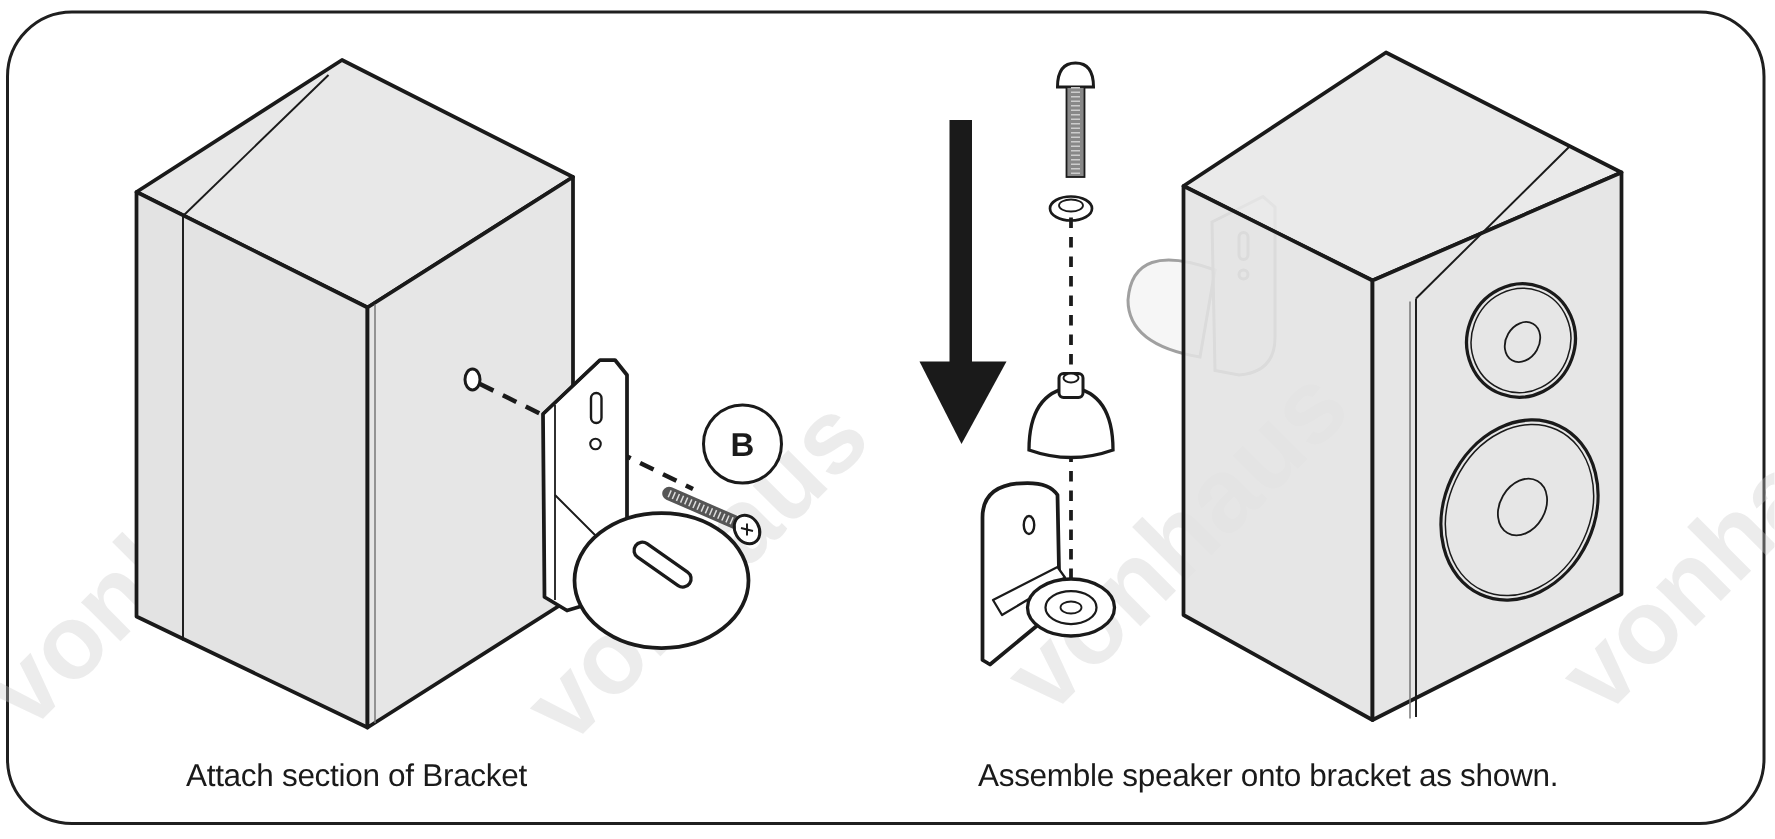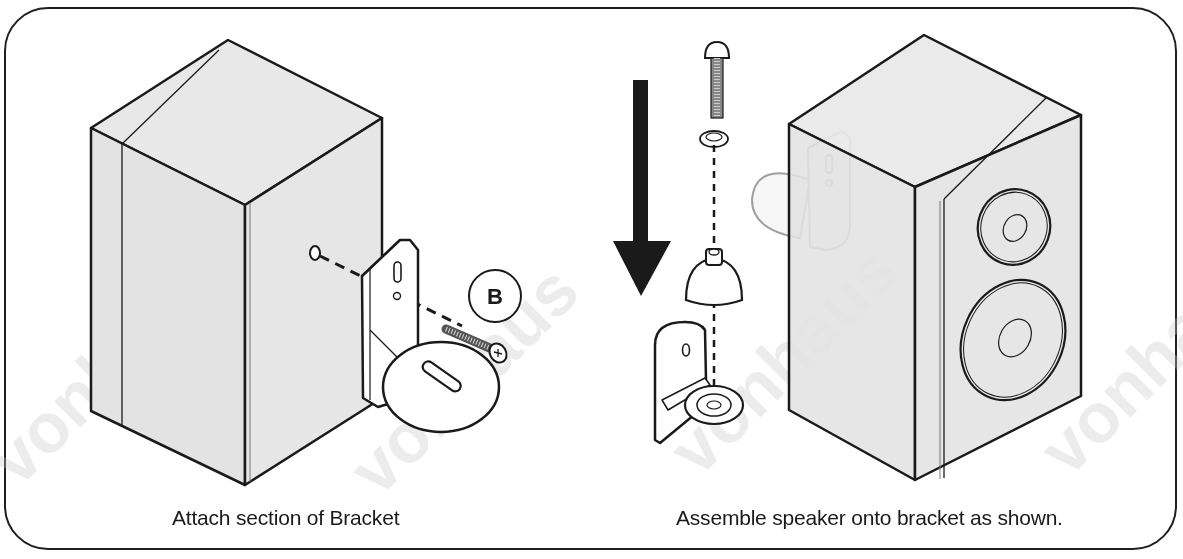--- a/index.html
+++ b/index.html
@@ -5,24 +5,23 @@
   html, body { margin: 0; padding: 0; background: #ffffff; }
   body { width: 1183px; height: 559px; position: relative; overflow: hidden; font-family: "Liberation Sans", sans-serif; }
   .frame {
     position: absolute; left: 4px; top: 7px; width: 1173px; height: 543px;
     border: 2.5px solid #1f1f1f; border-radius: 44px; box-sizing: border-box; background: #fff;
   }
   svg.art { position: absolute; left: 0; top: 0; }
   .caption {
     position: absolute; top: 506px; font-size: 21px; color: #1a1a1a; white-space: nowrap;
     letter-spacing: -0.2px;
-    margin-left: 48px;
   }
   .cap-left { left: 124px; }
-  .cap-right { left: 628px; text-align: center; }
+  .cap-right { left: 652px; text-align: center; }
   .wm { position: absolute; color: rgba(200,200,200,0.35); font-size: 70px; font-weight: bold; transform: rotate(-45deg); white-space: nowrap; }
 </style>
 </head>
 <body>
 
 <div class="frame"></div>
 
 <div class="wm" style="left:-40px; top:330px;">vonhaus</div>
 <div class="wm" style="left:320px; top:340px;">vonhaus</div>
 <div class="wm" style="left:640px; top:320px;">vonhaus</div>

